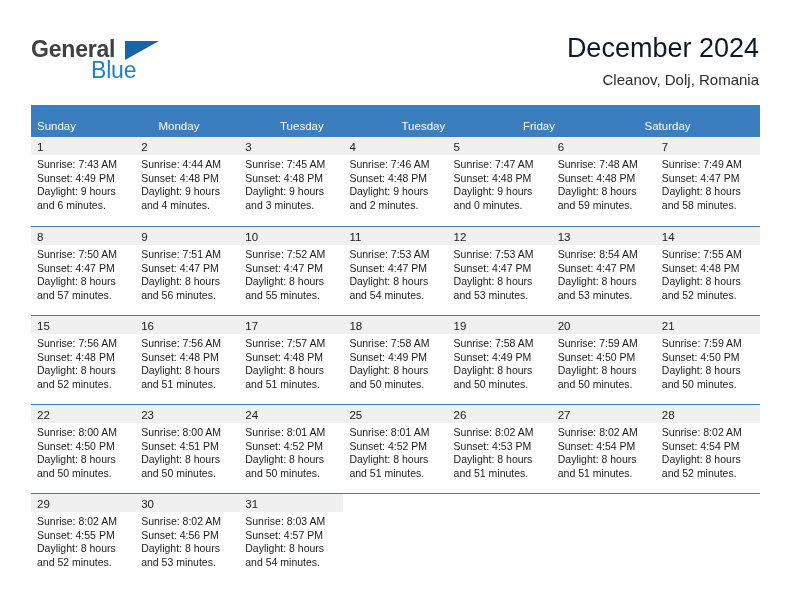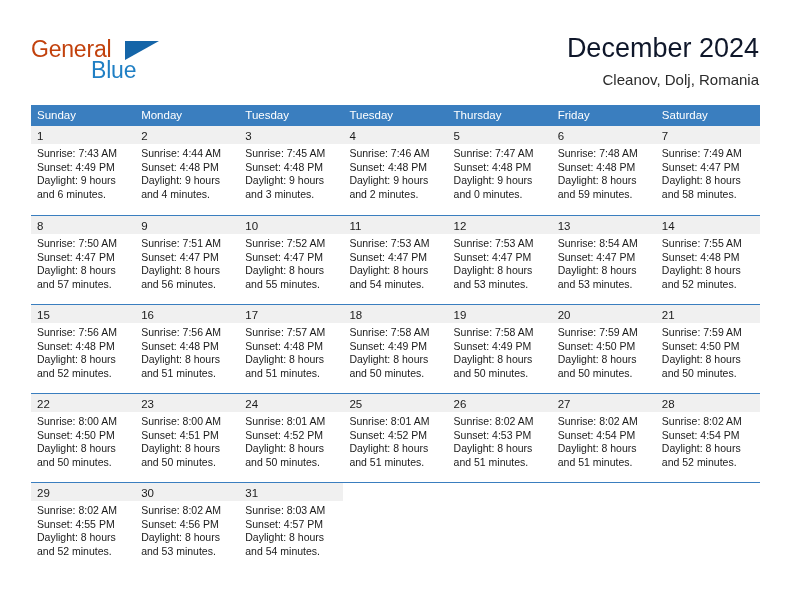--- a/index.html
+++ b/index.html
@@ -37,23 +37,24 @@
     top: 36px;
     width: 180px;
     height: 52px;
   }
   .brand-general {
     position: absolute;
     left: 0;
     top: 0;
     font-size: 23px;
     letter-spacing: -0.2px;
-    color: #c2410c;
+    color: #404040;
     line-height: 26px;
     font-family: "Liberation Sans", sans-serif;
+    font-weight: bold;
   }
   .brand-blue {
     position: absolute;
     left: 60px;
     top: 21px;
     font-size: 23px;
     letter-spacing: -0.2px;
     color: #1f7fc4;
     line-height: 26px;
     font-family: "Liberation Sans", sans-serif;
@@ -93,21 +94,22 @@
   .calendar {
     position: absolute;
     left: 31px;
     top: 105px;
     width: 729px;
   }
 
   .weekday-row {
     display: flex;
     background: #3a7ebf;
-    height: 21px;
+    height: 32px;
+    align-items: flex-end;
   }
   .weekday {
     flex: 1 1 0;
     color: #ffffff;
     font-size: 11.5px;
     line-height: 21px;
     padding-left: 6px;
     box-sizing: border-box;
     overflow: hidden;
     white-space: nowrap;
@@ -179,21 +181,20 @@
 
   </div>
 
   <div class="calendar">
 
     <div class="weekday-row">
       <div class="weekday">Sunday</div>
       <div class="weekday">Monday</div>
       <div class="weekday">Tuesday</div>
       <div class="weekday">Tuesday</div>
-      <div class="weekday">Thursday</div>
       <div class="weekday">Friday</div>
       <div class="weekday">Saturday</div>
     </div>
 
     <div class="week-row first">
       <div class="day-cell">
         <div class="day-num-band"><span class="day-num">1</span></div>
         <div class="day-info">
           <div>Sunrise: 7:43 AM</div>
           <div>Sunset: 4:49 PM</div>

